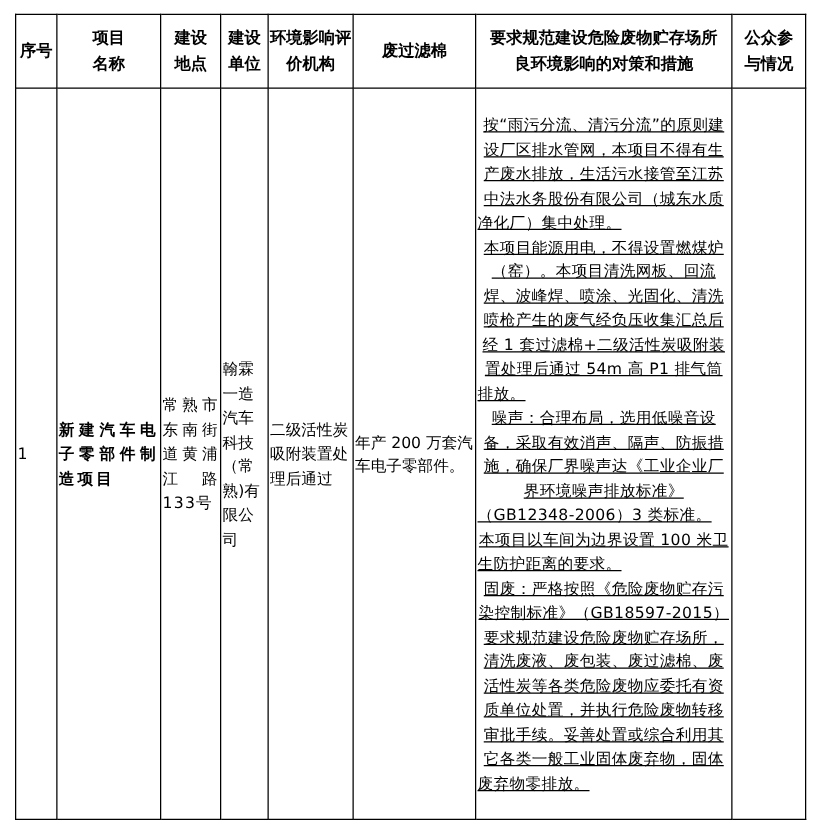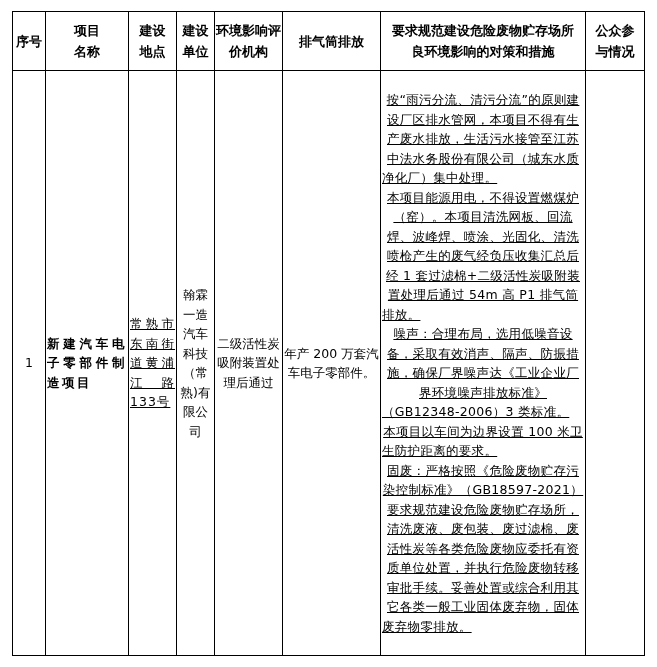--- a/index.html
+++ b/index.html
@@ -8,21 +8,21 @@
     position:absolute; left:12px; top:11px;
     border-collapse:collapse; table-layout:fixed;
     width:632px;
     padding-left:13px;
   }
   table.grid td, table.grid th {
     border:1px solid #000; padding:0 1px; vertical-align:middle;
     font-size:12.5px; line-height:19.5px;
   }
   table.grid th { font-weight:bold; height:58px; text-align:center; font-size:13px; line-height:21px; }
-  td.c { text-align:center; }
+  td.c { }
   td.j { text-align:justify; text-align-last:left; letter-spacing:0.5px; }
   td.measures { vertical-align:top; padding:0 2px; font-size:12.5px; line-height:20.1px; letter-spacing:0.3px;text-decoration:underline; }
   .para { display:block;text-align:center; }
   tr.body-row { height:585px; }
 </style>
 </head>
 <body>
 
 <table class="grid">
   <colgroup>
@@ -47,42 +47,42 @@
           <span class="para">地点</span>
         </th>
       <th>
           <span class="para">建设</span>
           <span class="para">单位</span>
         </th>
       <th>
           <span class="para">环境影响评</span>
           <span class="para">价机构</span>
         </th>
-      <th><span>排气筒排放</span></th>
+      <th><span>废过滤棉</span></th>
       <th>
           <span class="para">要求规范建设危险废物贮存场所</span>
           <span class="para">良环境影响的对策和措施</span>
         </th>
       <th>
           <span class="para">公众参</span>
           <span class="para">与情况</span>
         </th>
     </tr>
   </thead>
   <tbody>
     <tr class="body-row">
       <td class="c">1</td>
       <td class="j" style="letter-spacing:2.5px;font-weight:bold;">新建汽车电子零部件制造项目</td>
-      <td class="j" style="letter-spacing:1px;text-decoration:underline;">常熟市东南街道黄浦江 路133号</td>
+      <td class="j" style="letter-spacing:1px;">常熟市东南街道黄浦江 路133号</td>
       <td class="c">翰霖一造汽车科技（常熟)有限公司</td>
       <td class="c">二级活性炭吸附装置处理后通过</td>
       <td class="c">年产 200 万套汽车电子零部件。</td>
       <td class="measures j">
         <span class="para">按“雨污分流、清污分流”的原则建设厂区排水管网，本项目不得有生产废水排放，生活污水接管至江苏中法水务股份有限公司（城东水质净化厂）集中处理。</span>
         <span class="para">本项目能源用电，不得设置燃煤炉（窑）。本项目清洗网板、回流焊、波峰焊、喷涂、光固化、清洗喷枪产生的废气经负压收集汇总后经 1 套过滤棉+二级活性炭吸附装置处理后通过 54m 高 P1 排气筒排放。</span>
         <span class="para">噪声：合理布局，选用低噪音设备，采取有效消声、隔声、防振措施，确保厂界噪声达《工业企业厂界环境噪声排放标准》（GB12348-2006）3 类标准。</span>
         <span class="para">本项目以车间为边界设置 100 米卫生防护距离的要求。</span>
-        <span class="para">固废：严格按照《危险废物贮存污染控制标准》（GB18597-2021）要求规范建设危险废物贮存场所，清洗废液、废包装、废过滤棉、废活性炭等各类危险废物应委托有资质单位处置，并执行危险废物转移审批手续。妥善处置或综合利用其它各类一般工业固体废弃物，固体废弃物零排放。</span>
+        <span class="para">固废：严格按照《危险废物贮存污染控制标准》（GB18597-2015）要求规范建设危险废物贮存场所，清洗废液、废包装、废过滤棉、废活性炭等各类危险废物应委托有资质单位处置，并执行危险废物转移审批手续。妥善处置或综合利用其它各类一般工业固体废弃物，固体废弃物零排放。</span>
       </td>
       <td class="c"></td>
     </tr>
   </tbody>
 </table>
 
 </body></html>

